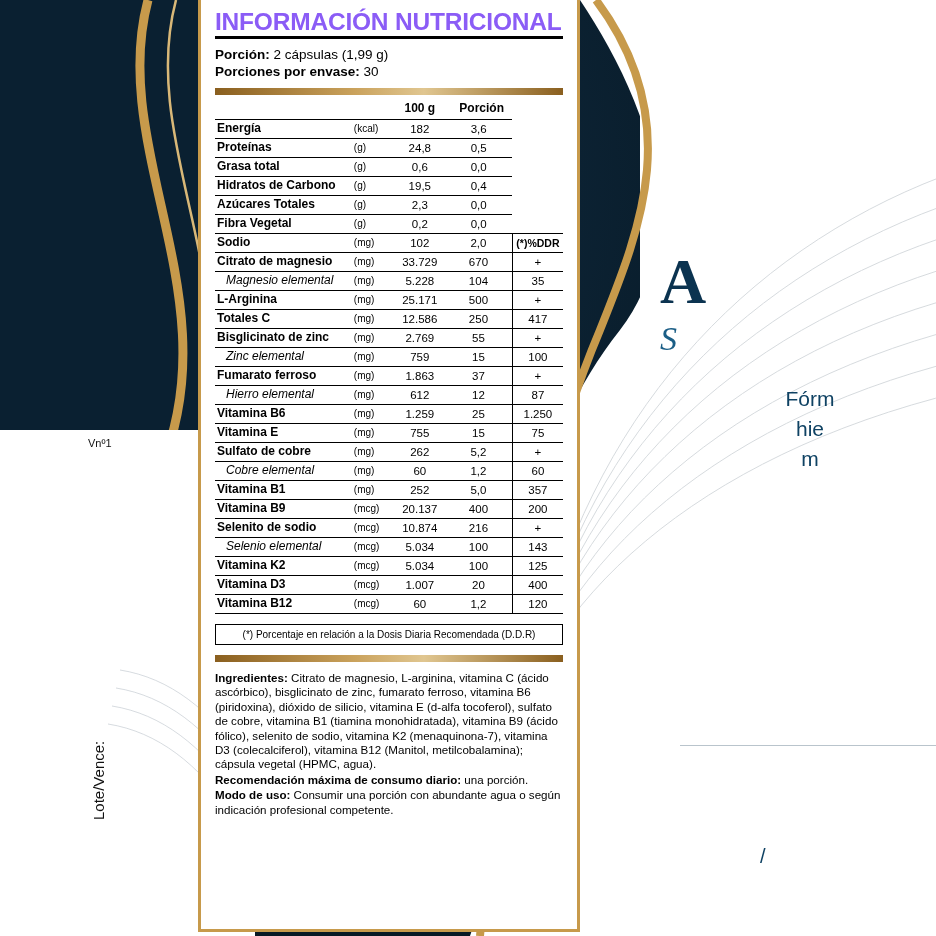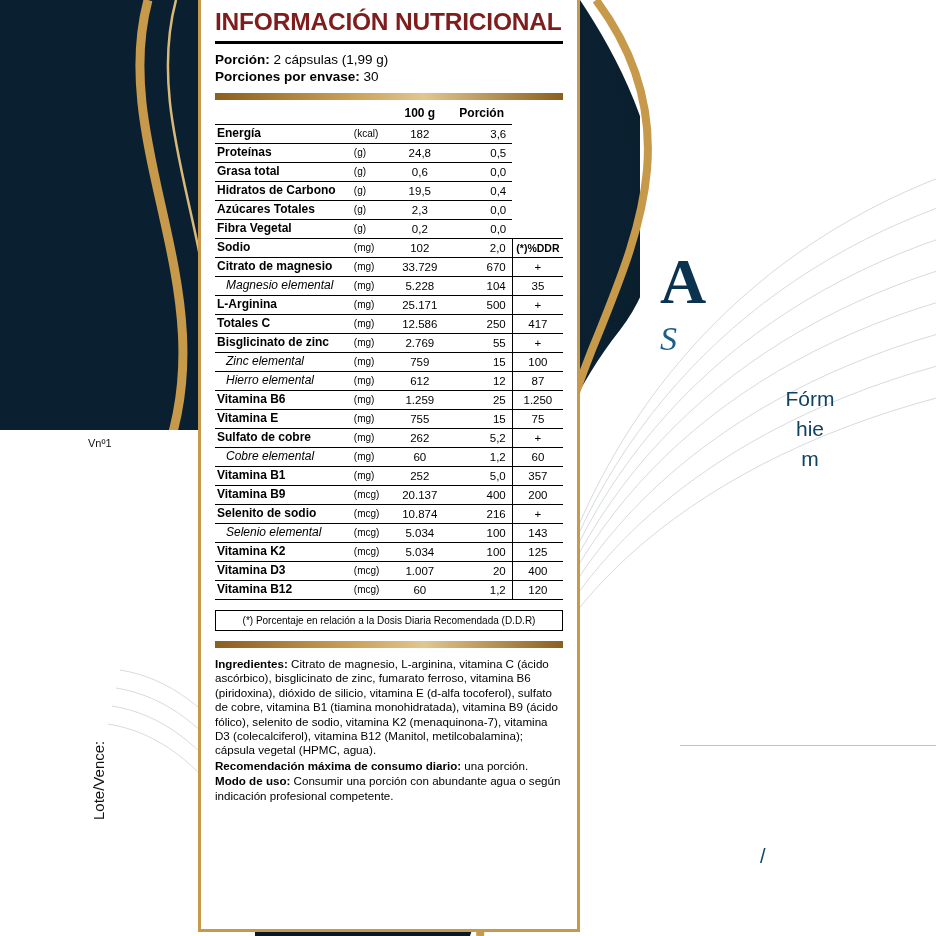--- a/index.html
+++ b/index.html
@@ -114,24 +114,23 @@
     background: #ffffff;
     border: 3px solid #c79a4b;
     border-top: none;
     box-sizing: border-box;
     padding: 0 14px 8px 14px;
   }
   .panel-title {
     font-size: 24.5px;
     font-weight: bold;
     letter-spacing: -0.2px;
-    color: #7f1d1d;
+    color: #8b5cf6;
     padding-top: 8px;
     border-bottom: 3px solid #000;
-    padding-bottom: 5px;
   }
   .portion-row {
     font-size: 13.5px;
     color: #000;
     margin-top: 7px;
     line-height: 17px;
   }
   .portion-row b { font-weight: bold; }
 
   .gold-bar {
@@ -181,21 +180,21 @@
     vertical-align: top;
     line-height: 12px;
   }
   .c-100 {
     text-align: center;
     width: 60px;
     font-size: 11.5px;
     vertical-align: middle;
   }
   .c-por {
-    text-align: right;
+    text-align: center;
     width: 52px;
     padding-right: 6px !important;
     font-size: 11.5px;
     vertical-align: bottom;
   }
   .c-ddr {
     text-align: center;
     width: 48px;
     font-size: 11.5px;
     border-left: 1px solid #000;
@@ -408,20 +407,27 @@
           <td class="c-ddr boxed">+</td>
         </tr>
         <tr class="ruled">
           <td class="c-name sub">Zinc elemental</td>
           <td class="c-unit">(mg)</td>
           <td class="c-100">759</td>
           <td class="c-por">15</td>
           <td class="c-ddr boxed">100</td>
         </tr>
         <tr class="ruled">
+          <td class="c-name">Fumarato ferroso</td>
+          <td class="c-unit">(mg)</td>
+          <td class="c-100">1.863</td>
+          <td class="c-por">37</td>
+          <td class="c-ddr boxed">+</td>
+        </tr>
+        <tr class="ruled">
           <td class="c-name sub">Hierro elemental</td>
           <td class="c-unit">(mg)</td>
           <td class="c-100">612</td>
           <td class="c-por">12</td>
           <td class="c-ddr boxed">87</td>
         </tr>
         <tr class="ruled">
           <td class="c-name">Vitamina B6</td>
           <td class="c-unit">(mg)</td>
           <td class="c-100">1.259</td>

